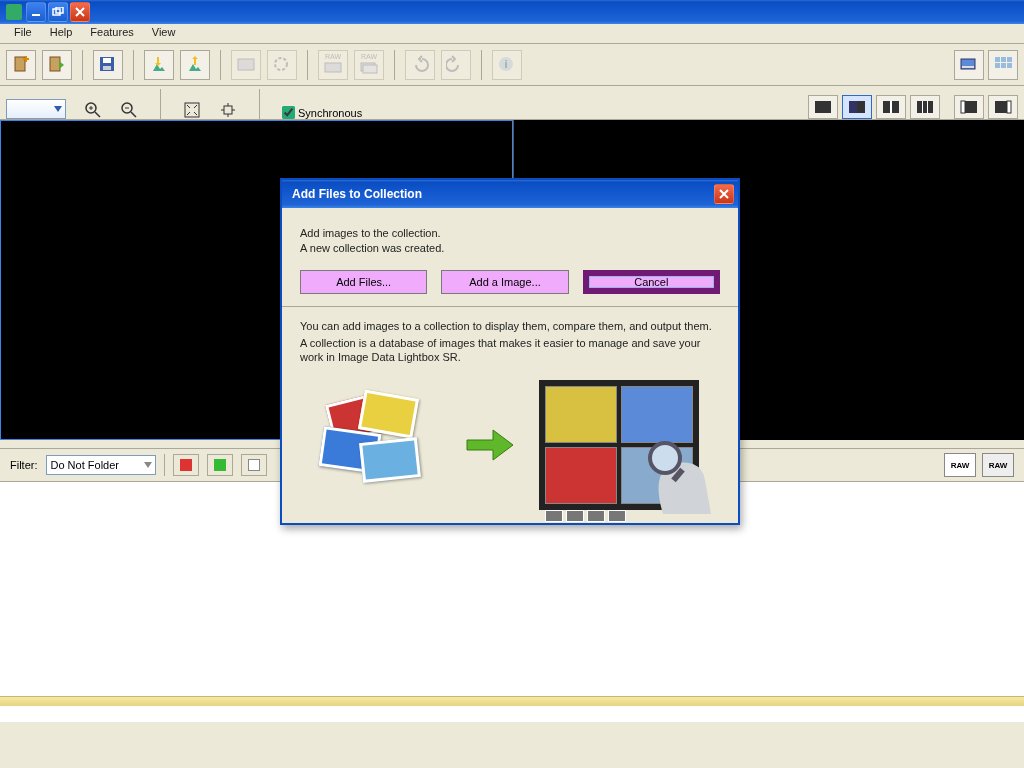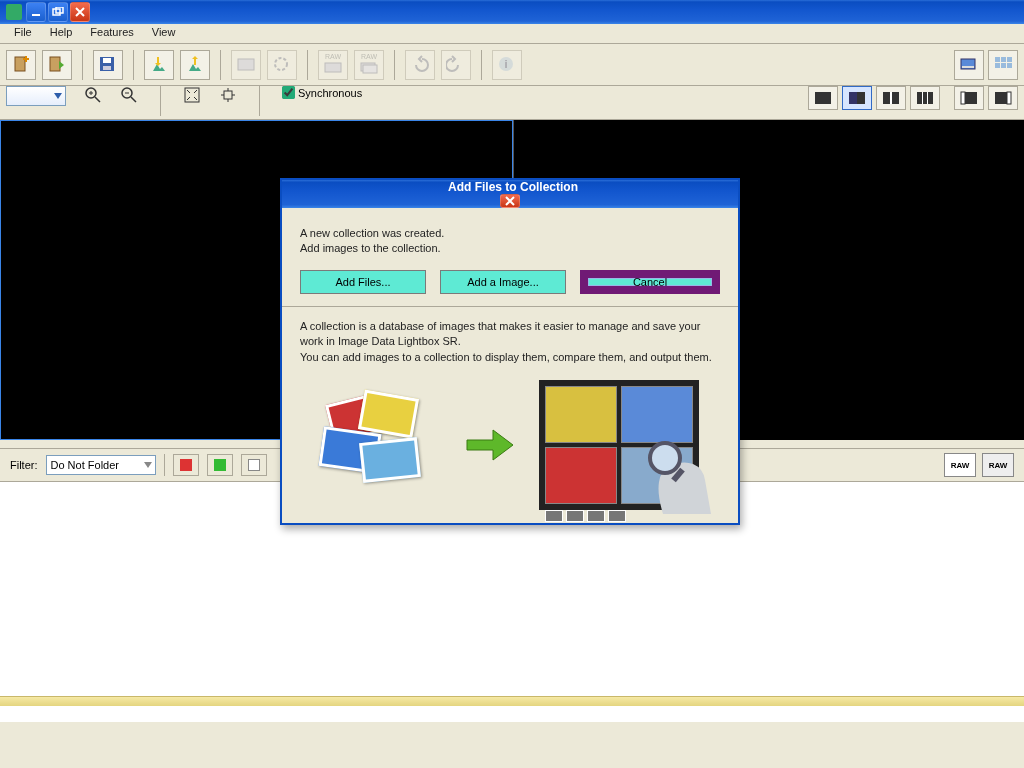--- a/index.html
+++ b/index.html
@@ -18,21 +18,21 @@
 .menubar .mitem { padding:2px 8px; color:#222; }
 
 .toolbar { height:42px; background:#ece9d8; border-bottom:1px solid #aca899; display:flex; align-items:center; padding:0 6px; gap:6px; }
 .tbtn { width:30px; height:30px; border:1px solid #aca899; background:#f3f1e7; display:flex; align-items:center; justify-content:center; position:relative; }
 .tbtn.disabled { opacity:.45; }
 .tsep { width:1px; height:30px; background:#aca899; margin:0 4px; }
 .icon-svg { width:20px; height:20px; }
 .toolbar-right { margin-left:auto; display:flex; gap:4px; }
 .rawlbl { font-size:7px; position:absolute; top:2px; color:#888; }
 
-.toolbar2 { height:34px; background:#ece9d8; border-bottom:1px solid #aca899; display:flex; align-items:flex-start; padding:0 6px; gap:18px; }
+.toolbar2 { height:34px; background:#ece9d8; border-bottom:1px solid #aca899; display:flex; align-items:flex-end; padding:0 6px; gap:18px; }
 .zoom-select { width:60px; height:20px; border:1px solid #7b9ebd; background:linear-gradient(to bottom,#fff,#e6eefc); position:relative; }
 .zoom-select::after { content:""; position:absolute; right:3px; top:6px; border-left:4px solid transparent; border-right:4px solid transparent; border-top:6px solid #2c5dab; }
 .zicn { width:18px; height:18px; }
 .chk { display:flex; align-items:center; gap:3px; }
 .chk input { accent-color:#2a7; }
 
 .viewstrip { margin-left:auto; display:flex; gap:4px; }
 .vbtn { width:30px; height:24px; border:1px solid #aca899; background:#f3f1e7; display:flex; align-items:center; justify-content:center; }
 .vbtn.active { border:1px solid #316ac5; background:#d6e5ff; }
 
@@ -49,28 +49,28 @@
 .sqhold { border:1px solid #aca899; width:26px; height:22px; display:flex; align-items:center; justify-content:center; }
 .rawbox { width:32px; height:24px; border:1px solid #888; display:flex; align-items:center; justify-content:center; font-size:8px; font-weight:bold; background:#fff; }
 .filterbar .right { margin-left:auto; display:flex; gap:6px; }
 
 .blank { flex:1; background:#fff; }
 
 .taskbar { height:10px; background:linear-gradient(to bottom,#f6e9a5,#e4d580); border-top:1px solid #c9b86a; position:absolute; bottom:62px; left:0; right:0;}
 
 
 .dialog { position:absolute; left:280px; top:178px; width:460px; border:2px solid #0a4dc1; background:#ece9d8; box-shadow:2px 4px 8px #0005; }
-.dlg-titlebar { height:28px; background:linear-gradient(to bottom,#2a6ed8,#0a4dc1 8%,#1256ce 40%,#1f63d6 88%,#3a85e8); display:flex; align-items:center; padding:0 4px;flex-direction:column; }
+.dlg-titlebar { height:28px; background:linear-gradient(to bottom,#2a6ed8,#0a4dc1 8%,#1256ce 40%,#1f63d6 88%,#3a85e8); display:flex; align-items:center; padding:0 4px; }
 .dlg-titlebar .t { color:#fff; font-weight:bold; flex:1; padding-left:6px; font-size:12px;}
 .dlg-close { width:20px; height:20px; background:linear-gradient(to bottom,#f36b4d,#c93616); border:1px solid #fff3; border-radius:3px; display:flex;align-items:center;justify-content:center; color:#fff; font-weight:bold; }
 .dlg-body { padding:18px 18px 8px 18px; }
 .dlg-text p { color:#222; line-height:1.35; }
 .dlg-buttons { display:flex; gap:14px; margin:14px 0 4px 0; }
-.dlg-btn { flex:1; height:24px; border:1px solid #7a7a7a; background:#5eead4; display:flex; align-items:center; justify-content:center; }
-.dlg-btn.focus { border:8px solid #701a75; box-shadow:0 0 0 1px #98b7e8 inset; }
+.dlg-btn { flex:1; height:24px; border:1px solid #7a7a7a; background:#f0abfc; display:flex; align-items:center; justify-content:center; }
+.dlg-btn.focus { border:6px solid #701a75; box-shadow:0 0 0 1px #98b7e8 inset; }
 .dlg-sep { height:1px; background:#aca899; margin:12px -18px; }
 .dlg-info p { color:#222; line-height:1.35; margin-bottom:2px; }
 .dlg-graphic { height:140px; display:flex; align-items:center; justify-content:center; gap:24px; margin-top:10px; }
 .pile { position:relative; width:120px; height:110px; }
 .pile .ph { position:absolute; border:3px solid #fff; box-shadow:1px 1px 3px #0006; }
 .arrow { width:50px; height:34px; }
 .grid { width:160px; height:130px; background:#222; padding:6px; display:grid; grid-template-columns:1fr 1fr; gap:4px; position:relative; }
 .grid .cell { background:#555; border:1px solid #888; }
 .thumbs { position:absolute; bottom:-12px; left:6px; display:flex; gap:3px; }
 .thumbs .th { width:18px; height:12px; background:#777; border:1px solid #fff; }
@@ -312,32 +312,32 @@
   <div class="dlg-titlebar">
     <div class="t">Add Files to Collection</div>
     <div class="dlg-close">
         <svg width="10" height="10">
           <path d="M1 1 L9 9 M9 1 L1 9" stroke="#fff" stroke-width="2"></path>
         </svg>
       </div>
   </div>
   <div class="dlg-body">
     <div class="dlg-text">
+      <p>Add images to the collection.</p>
       <p>A new collection was created.</p>
-      <p>Add images to the collection.</p>
     </div>
     <div class="dlg-buttons">
       <div class="dlg-btn">Add Files...</div>
       <div class="dlg-btn">Add a Image...</div>
       <div class="dlg-btn focus">Cancel</div>
     </div>
     <div class="dlg-sep"></div>
     <div class="dlg-info">
+      <p>You can add images to a collection to display them, compare them, and output them.</p>
       <p>A collection is a database of images that makes it easier to manage and save your work in Image Data Lightbox SR.</p>
-      <p>You can add images to a collection to display them, compare them, and output them.</p>
     </div>
     <div class="dlg-graphic">
       <div class="pile">
         <div class="ph" style="left:8px;top:8px;width:55px;height:40px;background:#c33;transform:rotate(-14deg)"></div>
         <div class="ph" style="left:40px;top:4px;width:55px;height:40px;background:#e8d040;transform:rotate(10deg)"></div>
         <div class="ph" style="left:0px;top:40px;width:58px;height:40px;background:#3a7ad8;transform:rotate(8deg)"></div>
         <div class="ph" style="left:40px;top:50px;width:58px;height:40px;background:#6ab0e0;transform:rotate(-6deg)"></div>
       </div>
       <svg class="arrow" viewBox="0 0 50 34">
           <path d="M2 12 h26 v-10 l20 15 l-20 15 v-10 h-26 z" fill="#5eb82a" stroke="#3a7a12"></path>

